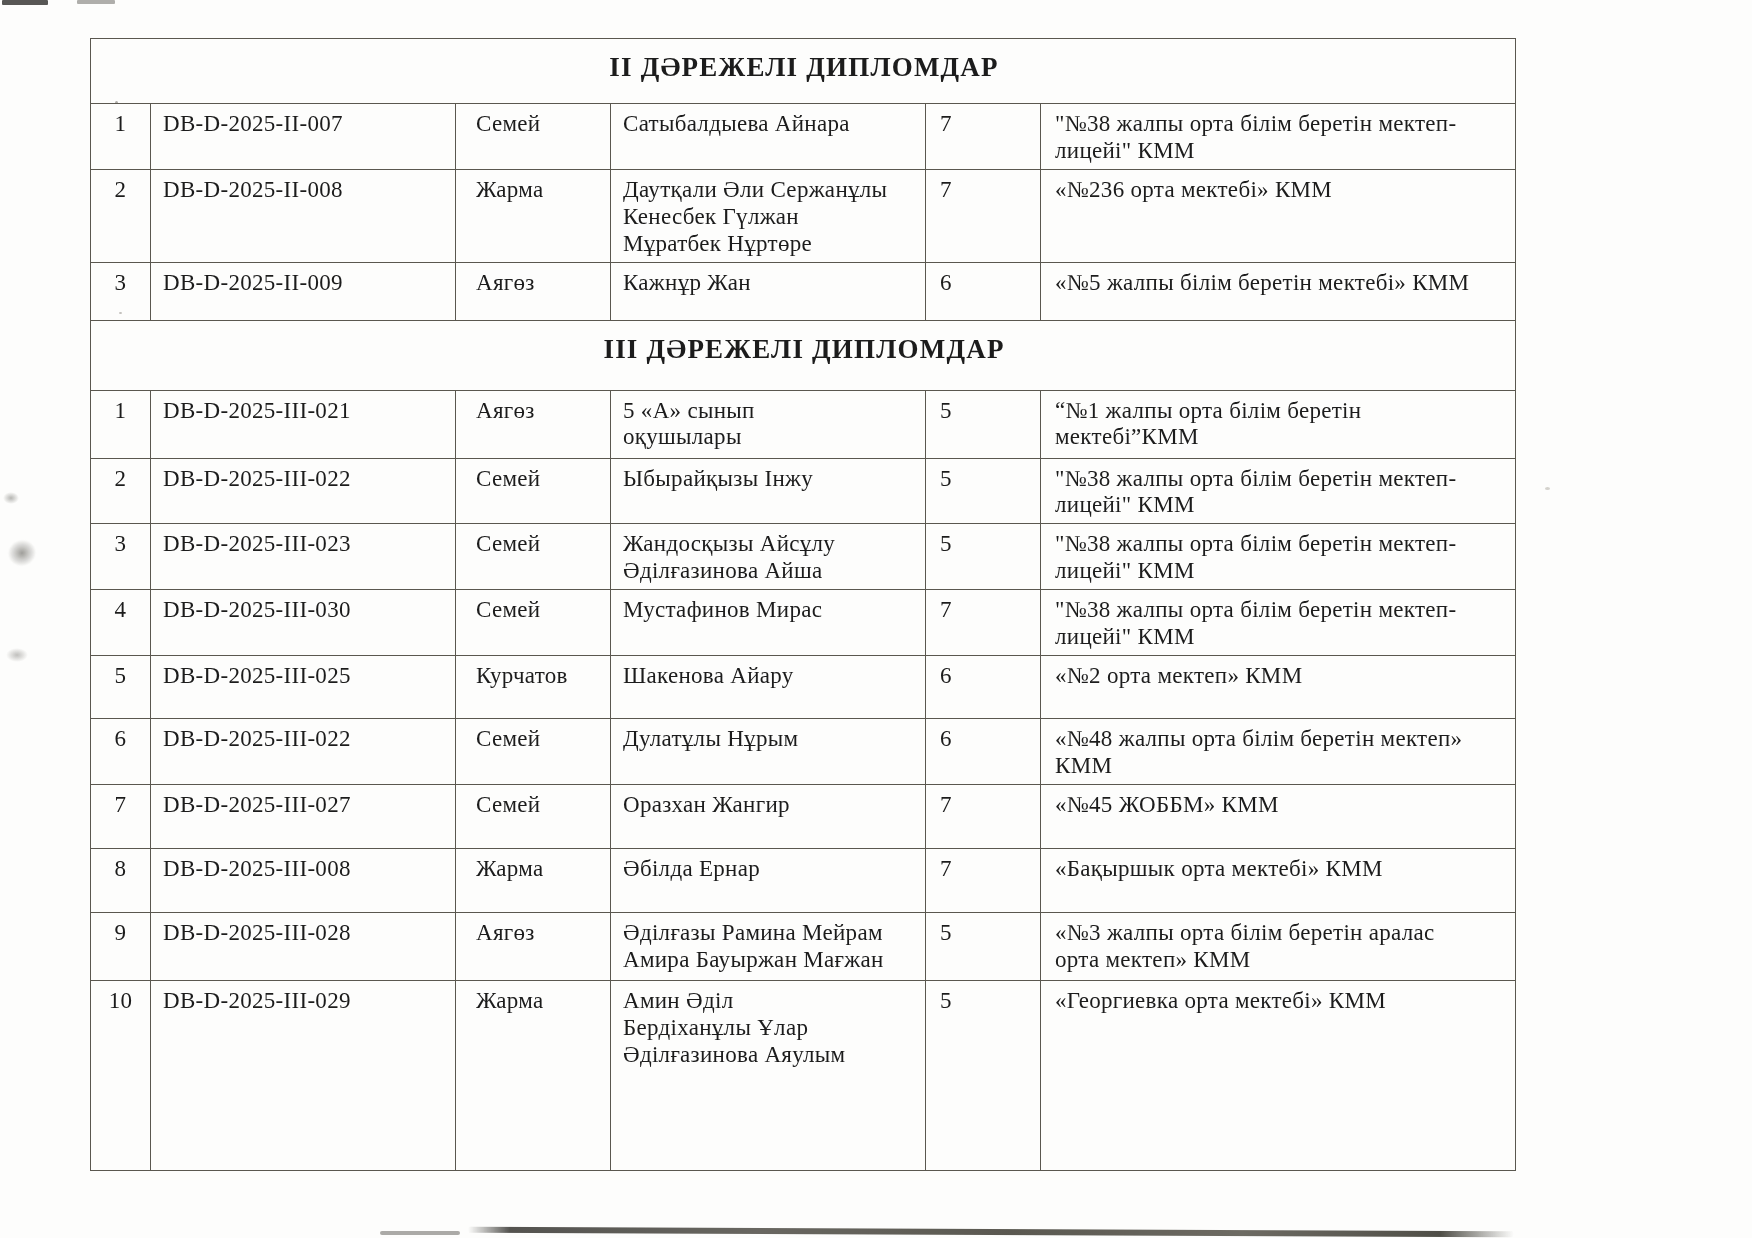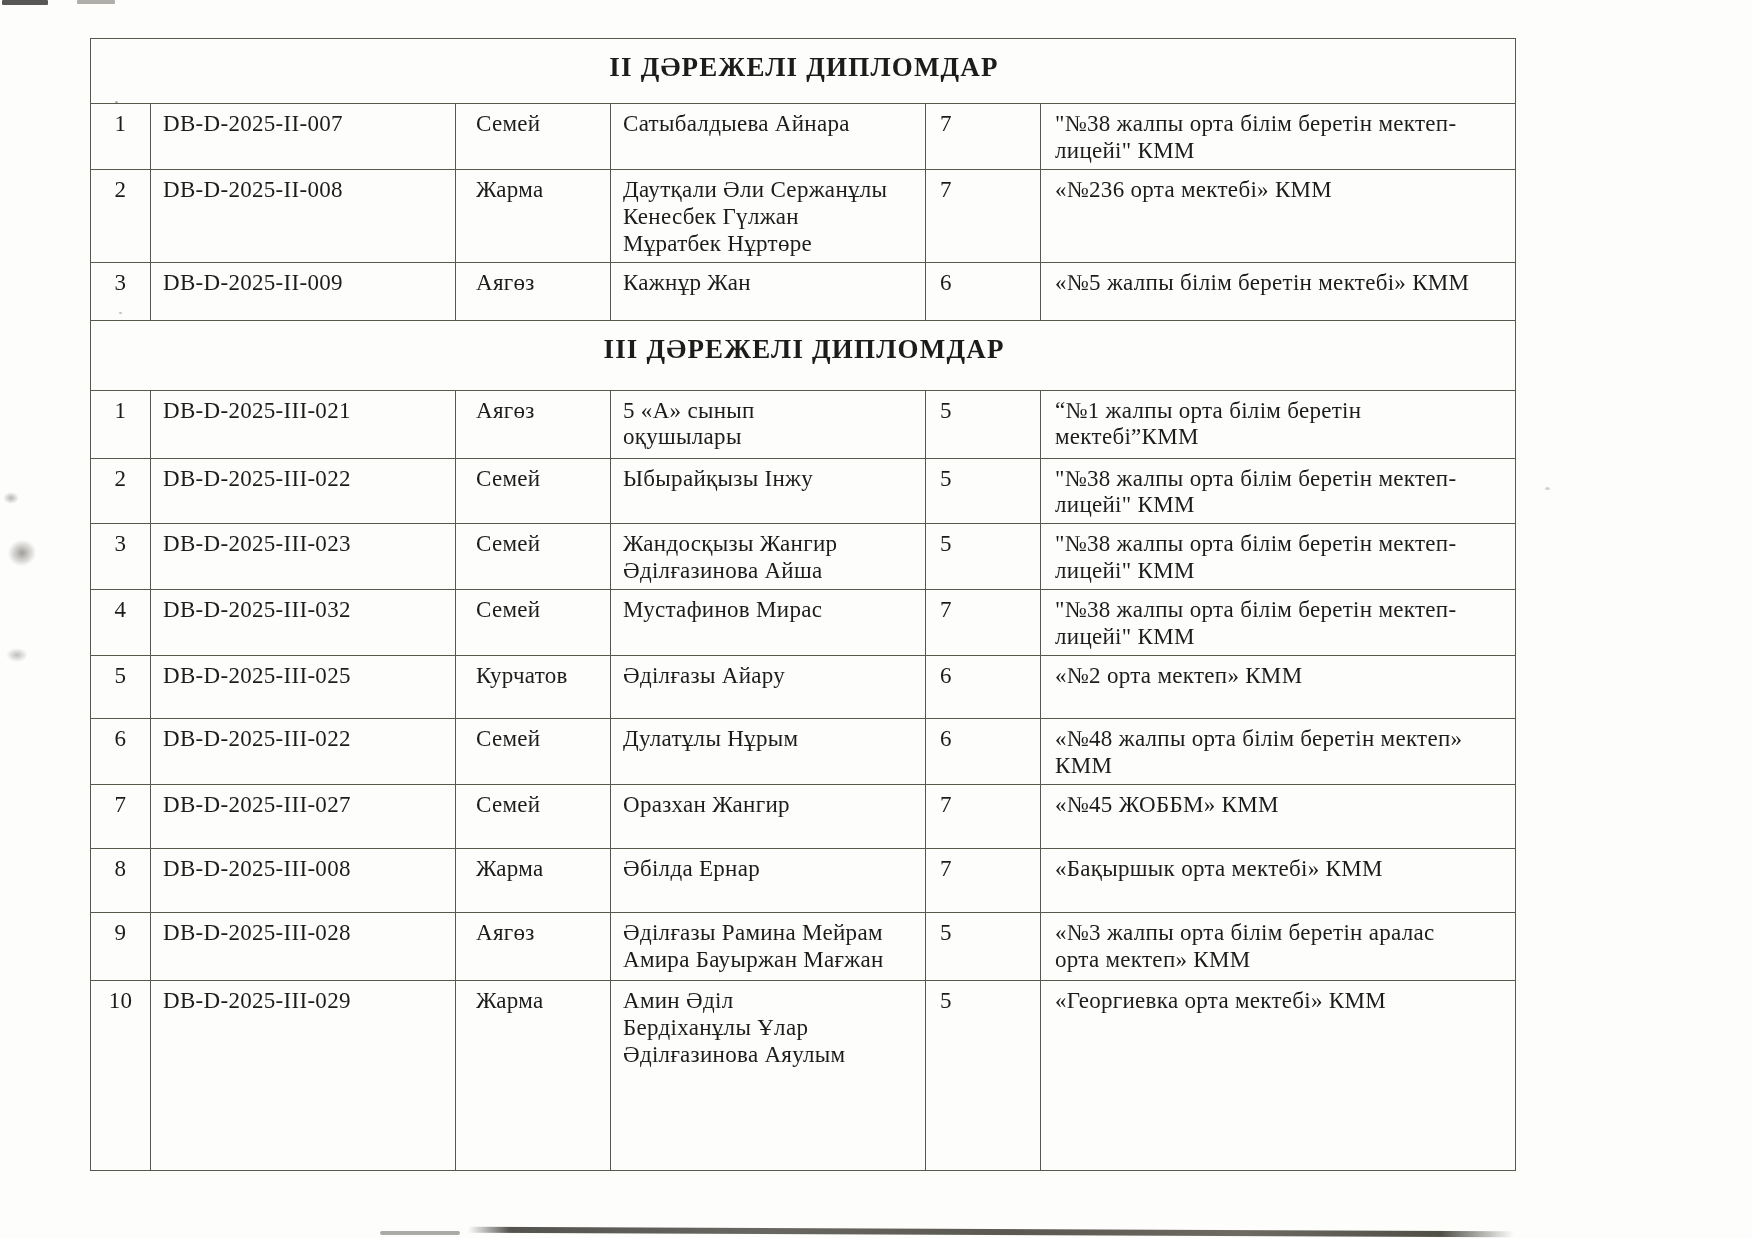--- a/index.html
+++ b/index.html
@@ -137,40 +137,40 @@
           <td class="cell cell-district">Семей</td>
           <td class="cell cell-name">Ыбырайқызы Інжу</td>
           <td class="cell cell-grade">5</td>
           <td class="cell cell-school">"№38 жалпы орта білім беретін мектеп-
 лицейі" КММ</td>
         </tr>
         <tr style="height: 63px;">
           <td class="cell cell-no">3</td>
           <td class="cell cell-code">DB-D-2025-III-023</td>
           <td class="cell cell-district">Семей</td>
-          <td class="cell cell-name">Жандосқызы Жангир
+          <td class="cell cell-name">Жандосқызы Айсұлу
 Әділғазинова  Айша</td>
           <td class="cell cell-grade">5</td>
           <td class="cell cell-school">"№38 жалпы орта білім беретін мектеп-
 лицейі" КММ</td>
         </tr>
         <tr style="height: 64px;">
           <td class="cell cell-no">4</td>
-          <td class="cell cell-code">DB-D-2025-III-032</td>
+          <td class="cell cell-code">DB-D-2025-III-030</td>
           <td class="cell cell-district">Семей</td>
           <td class="cell cell-name">Мустафинов Мирас</td>
           <td class="cell cell-grade">7</td>
           <td class="cell cell-school">"№38 жалпы орта білім беретін мектеп-
 лицейі" КММ</td>
         </tr>
         <tr style="height: 63px;">
           <td class="cell cell-no">5</td>
           <td class="cell cell-code">DB-D-2025-III-025</td>
           <td class="cell cell-district">Курчатов</td>
-          <td class="cell cell-name">Әділғазы Айару</td>
+          <td class="cell cell-name">Шакенова Айару</td>
           <td class="cell cell-grade">6</td>
           <td class="cell cell-school">«№2 орта мектеп» КММ</td>
         </tr>
         <tr style="height: 64px;">
           <td class="cell cell-no">6</td>
           <td class="cell cell-code">DB-D-2025-III-022</td>
           <td class="cell cell-district">Семей</td>
           <td class="cell cell-name">Дулатұлы Нұрым</td>
           <td class="cell cell-grade">6</td>
           <td class="cell cell-school">«№48 жалпы орта білім беретін мектеп»

